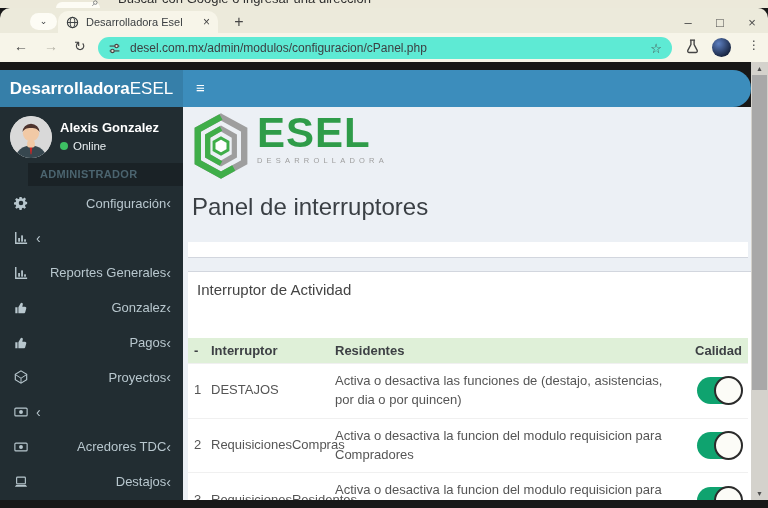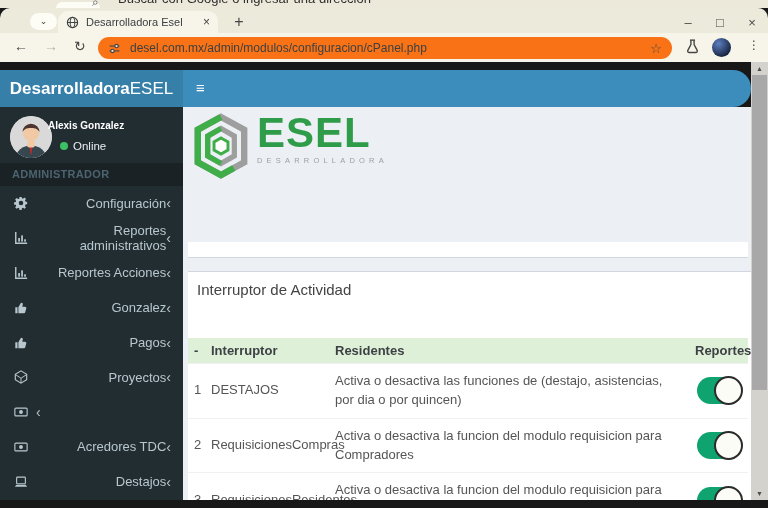--- a/index.html
+++ b/index.html
@@ -18,41 +18,41 @@
   #tab-search { left:30px; top:5px; width:27px; height:17px; background:#fdfcf5; border-radius:9px; color:#3c4043; font-size:9px; text-align:center; line-height:16px; }
   #active-tab { left:58px; top:3px; width:160px; height:22px; background:#f7f5e9; border-radius:10px 10px 0 0; display:flex; align-items:center; padding:0 8px; }
   #active-tab .title { font-size:11px; color:#3c4043; margin-left:7px; flex:1; white-space:nowrap; overflow:hidden; }
   #active-tab .close { font-size:12px; color:#444; margin-left:4px; }
   #newtab-btn { left:228px; top:3px; font-size:16px; color:#474747; width:22px; height:22px; text-align:center; line-height:21px; }
   .win-controls { right:8px; top:7px; display:flex; gap:16px; color:#4a4a4a; font-size:13px; }
   .win-controls span { width:16px; text-align:center; }
 
   #toolbar { top:33px; left:0; width:768px; height:29px; background:#f7f5e9; }
   #toolbar .navbtn { position:absolute; top:5px; font-size:14px; color:#454545; }
-  #url-pill { left:98px; top:4px; width:574px; height:22px; background:#f97316; border-radius:11px; display:flex; align-items:center; padding:0 10px; }
+  #url-pill { left:98px; top:4px; width:574px; height:22px; background:#5eead4; border-radius:11px; display:flex; align-items:center; padding:0 10px; }
   #url-pill .url { font-size:12px; color:#3c4043; margin-left:9px; flex:1; white-space:nowrap; overflow:hidden; }
   #url-pill .star { font-size:13px; color:#454545; }
   #toolbar .right-ic { position:absolute; top:5px; color:#454545; }
   #avatar-btn { left:712px; top:5px; width:19px; height:19px; border-radius:50%; background:radial-gradient(circle at 35% 30%, #5d7fc0, #16233f 75%); }
   #menu-dots { left:748px; font-size:12px; letter-spacing:0; }
 
   
   #navbar { top:70px; left:0; width:751px; height:37px; background:#3c8dbc;border-radius:18px; }
   #brand { left:0; top:0; width:183px; height:37px; background:#367fa9; color:#fff; font-size:17px; text-align:center; line-height:37px; }
   #brand b { font-weight:700; }
   #hamburger { left:196px; top:9px; color:#fff; font-size:15px; font-weight:bold; }
 
   
   #sidebar { top:107px; left:0; width:183px; height:393px; background:#222d32; overflow:hidden; }
   #user-panel { position:relative; height:56px; padding:10px; }
   #user-avatar { position:absolute; left:10px; top:9px; width:42px; height:42px; border-radius:50%; overflow:hidden; background:#d6d6d6; }
-  #user-name { position:absolute; left:48px; top:13px; font-size:10px; font-weight:700; color:#fff;text-align:right; }
+  #user-name { position:absolute; left:60px; top:13px; font-size:13px; font-weight:700; color:#fff;text-align:right; }
   #user-status { position:absolute; left:60px; top:33px; font-size:11.5px; color:#e8eef1; }
   #user-status .dot { display:inline-block; width:8px; height:8px; border-radius:50%; background:#3dbf63; margin-right:5px; }
-  #sidebar-section { height:23px; background:#1a2226; color:#4b646f; font-size:11px; font-weight:700; line-height:23px; padding-left:12px; letter-spacing:.3px; }
+  #sidebar-section { height:23px; background:#1a2226; color:#4b646f; font-size:11px; font-weight:700; line-height:23px; padding-left:12px; letter-spacing:.3px;margin-left:28px; }
   .side-item { height:34.8px; display:flex; align-items:center; padding:0 12px 0 14px; color:#b8c7ce; font-size:13px; cursor:pointer;text-align:right; }
   .side-item .ic { width:22px; display:inline-flex; align-items:center; }
   .side-item .ic svg { width:14px; height:14px; }
   .side-item .lbl { flex:1; }
   .side-item .chev { font-size:14px; color:#b8c7ce; }
 
   
   #main { top:107px; left:183px; width:568px; height:393px; background:#ecf0f5; overflow:hidden; }
   #logo { left:9px; top:6px; display:flex; align-items:flex-start; }
   #logo .word { margin-left:7px; }
@@ -163,33 +163,32 @@
   </div>
   <div class="side-item">
     <span class="ic">
         <svg viewBox="0 0 16 16">
           <path d="M2 1v13h13" fill="none" stroke="#b8c7ce" stroke-width="1.6"></path>
           <rect x="4.8" y="8" width="2" height="4.2" fill="#b8c7ce"></rect>
           <rect x="8.2" y="5" width="2" height="7.2" fill="#b8c7ce"></rect>
           <rect x="11.6" y="9.5" width="2" height="2.7" fill="#b8c7ce"></rect>
         </svg>
       </span>
-    <span class="lbl">Reportes administrativos</span>
     <span class="chev">‹</span>
   </div>
   <div class="side-item">
     <span class="ic">
         <svg viewBox="0 0 16 16">
           <path d="M2 1v13h13" fill="none" stroke="#b8c7ce" stroke-width="1.6"></path>
           <rect x="4.8" y="8" width="2" height="4.2" fill="#b8c7ce"></rect>
           <rect x="8.2" y="5" width="2" height="7.2" fill="#b8c7ce"></rect>
           <rect x="11.6" y="9.5" width="2" height="2.7" fill="#b8c7ce"></rect>
         </svg>
       </span>
-    <span class="lbl">Reportes Acciones</span>
+    <span class="lbl">Reportes Generales</span>
     <span class="chev">‹</span>
   </div>
   <div class="side-item">
     <span class="ic">
         <svg viewBox="0 0 16 16">
           <path fill="#b8c7ce" d="M1.5 7H4v7H1.5zM5 14h6.2c.8 0 1.4-.5 1.6-1.2l1.2-4.2c.3-1-.5-2-1.5-2h-3l.6-2.8C10.3 2.9 9.6 2 8.7 2c-.5 0-.9.2-1.1.6L5 7z"></path>
         </svg>
       </span>
     <span class="lbl">Gonzalez</span>
     <span class="chev">‹</span>
@@ -252,33 +251,34 @@
       <polygon points="50,26 73,39 73,73 50,86 27,73 27,39" fill="none" stroke="#9e9e9e" stroke-width="9"></polygon>
       <path d="M50 26 L27 39 L27 73 L50 86" fill="none" stroke="#3fae49" stroke-width="9"></path>
       <polygon points="50,42 62,49 62,63 50,70 38,63 38,49" fill="#fff" stroke="#3fae49" stroke-width="5"></polygon>
     </svg>
     <div class="word">
       <div class="esel">ESEL</div>
       <div class="sub">DESARROLLADORA</div>
     </div>
   </div>
 
+  <h1 class="abs" id="page-title">Panel de interruptores</h1>
 
   <div class="abs" id="strip-box"></div>
 
   <div class="abs" id="panel-box">
     <div id="panel-title">Interruptor de Actividad</div>
 
     <table id="switch-table">
       <thead>
         <tr>
           <th class="c1">-</th>
           <th class="c2">Interruptor</th>
           <th class="c3">Residentes</th>
-          <th class="c4">Reportes</th>
+          <th class="c4">Calidad</th>
         </tr>
       </thead>
       <tbody>
         <tr>
           <td class="c1">1</td>
           <td class="c2">DESTAJOS</td>
           <td class="c3">Activa o desactiva las funciones de (destajo, asistencias, por dia o por quincen)</td>
           <td class="c4">
               <div class="toggle">
                 <div class="knob"></div>

